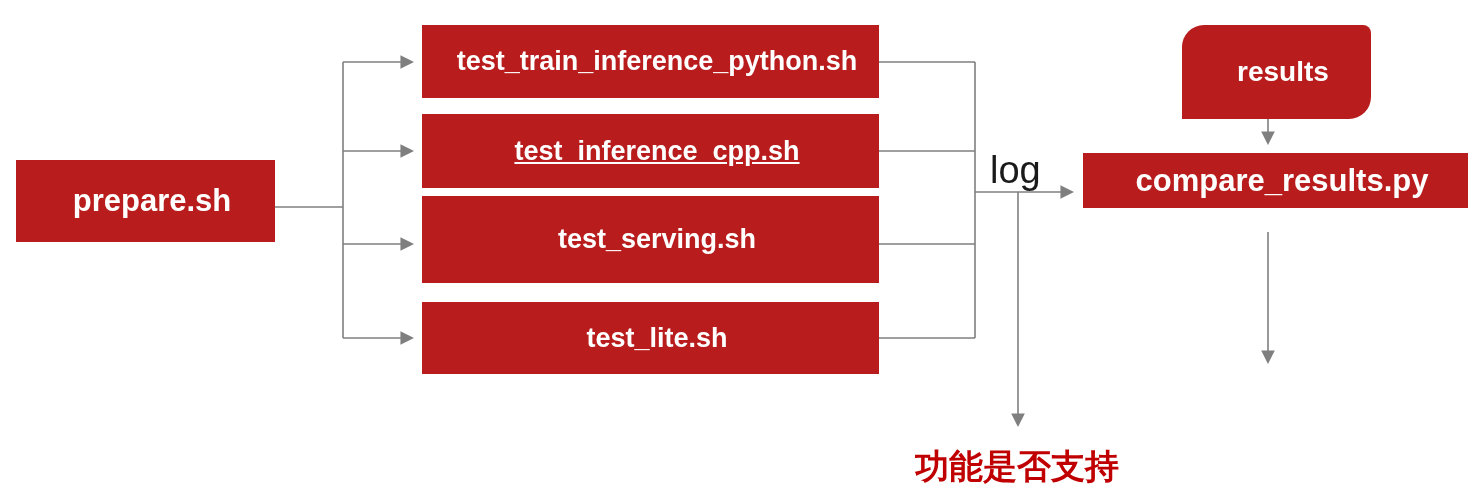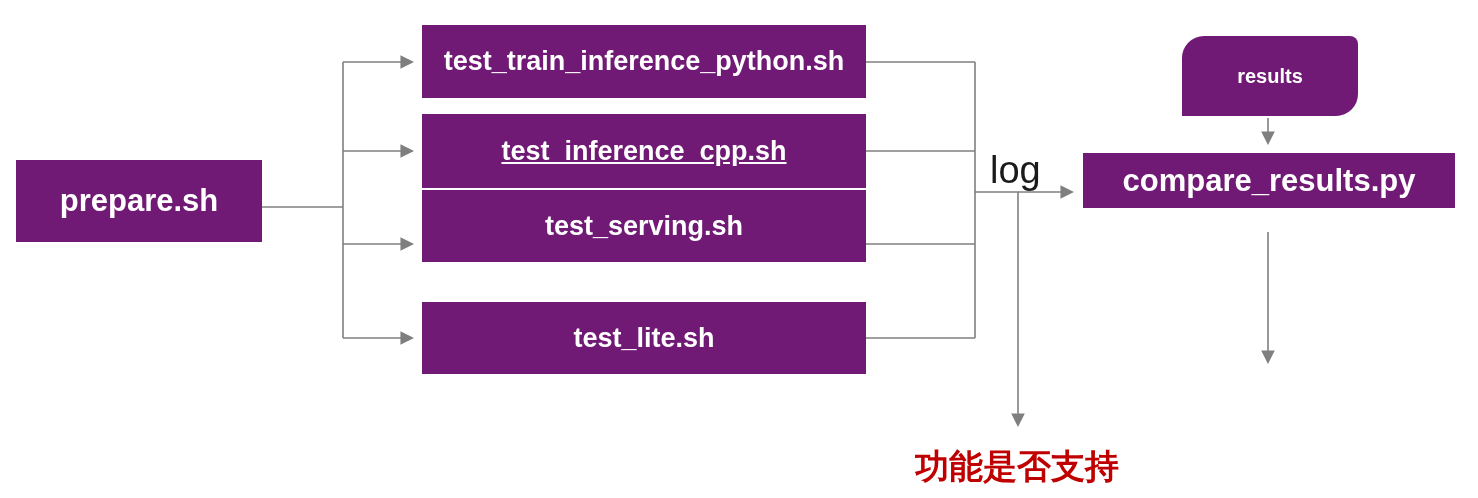--- a/index.html
+++ b/index.html
@@ -14,35 +14,36 @@
   }
   .canvas {
     position: absolute; left: 0; top: 0;
     width: 1478px; height: 498px;
   }
   svg.connectors {
     position: absolute; left: 0; top: 0; z-index: 1;
   }
   .node {
     position: absolute;
-    background: #701a75;
+    background: #b91c1c;
     color: #ffffff;
     display: flex; align-items: center; justify-content: center;
     font-weight: bold;
     text-align: center;
     z-index: 2;
     white-space: nowrap;
+    padding-left: 13px;
   }
   .node-prepare   { left: 16px;   top: 160px; width: 246px; height: 82px; font-size: 31px; }
   .node-test      { left: 422px;  width: 444px; font-size: 27px; }
   .t0 { top: 25px;  height: 73px; }
   .t1 { top: 114px; height: 74px; text-decoration: underline; }
-  .t2 { top: 190px; height: 72px; }
+  .t2 { top: 196px; height: 87px; }
   .t3 { top: 302px; height: 72px; }
-  .node-results   { left: 1182px; top: 36px;  width: 176px; height: 80px; font-size: 20px;
+  .node-results   { left: 1182px; top: 25px;  width: 176px; height: 94px; font-size: 28px;
                     border-radius: 22px 8px 22px 0; }
   .node-compare   { left: 1083px; top: 153px; width: 372px; height: 55px; font-size: 31px; }
   .edge-label {
     position: absolute; left: 990px; top: 149px;
     font-size: 38px; color: #1a1a1a; z-index: 2;
   }
   .annotation {
     position: absolute;
     color: #C00000;
     font-weight: bold;

